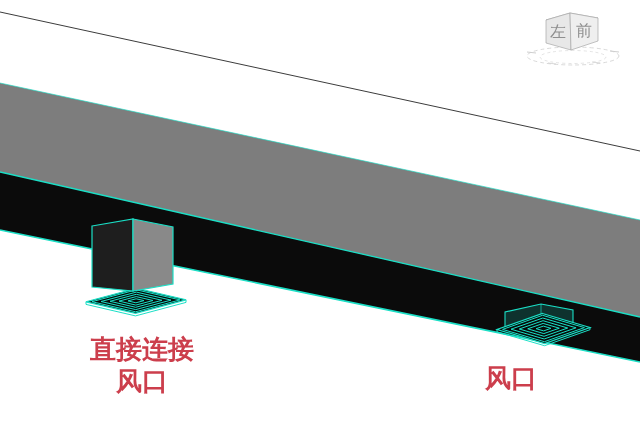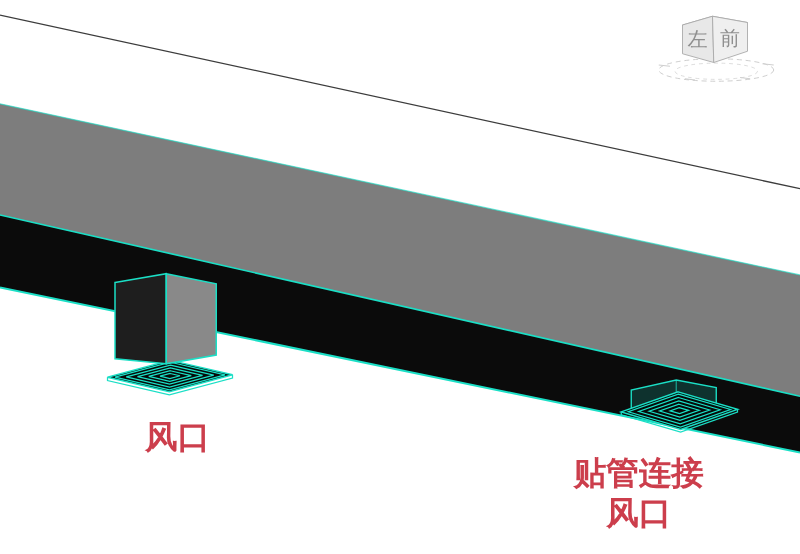--- a/index.html
+++ b/index.html
@@ -98,20 +98,20 @@
 
       <polygon class="vc-face vc-top" points="546,20 570,13 598,18 575,25.5"></polygon>
       <polygon class="vc-face vc-left" points="546,20 570,13 571,50 546,43"></polygon>
       <polygon class="vc-face vc-front" points="570,13 598,18 598,41 571,50"></polygon>
       <text class="vc-text" x="558" y="37" text-anchor="middle">左</text>
       <text class="vc-text" x="584" y="36" text-anchor="middle">前</text>
     </g>
   </svg>
 
   <div class="cad-label" style="left:84px;top:334px;width:116px;">
+    <div>直接连接</div>
     <div>风口</div>
   </div>
   <div class="cad-label" style="left:455px;top:363px;width:112px;">
-    <div>贴管连接</div>
     <div>风口</div>
   </div>
 
 </div>
 
 </body></html>

